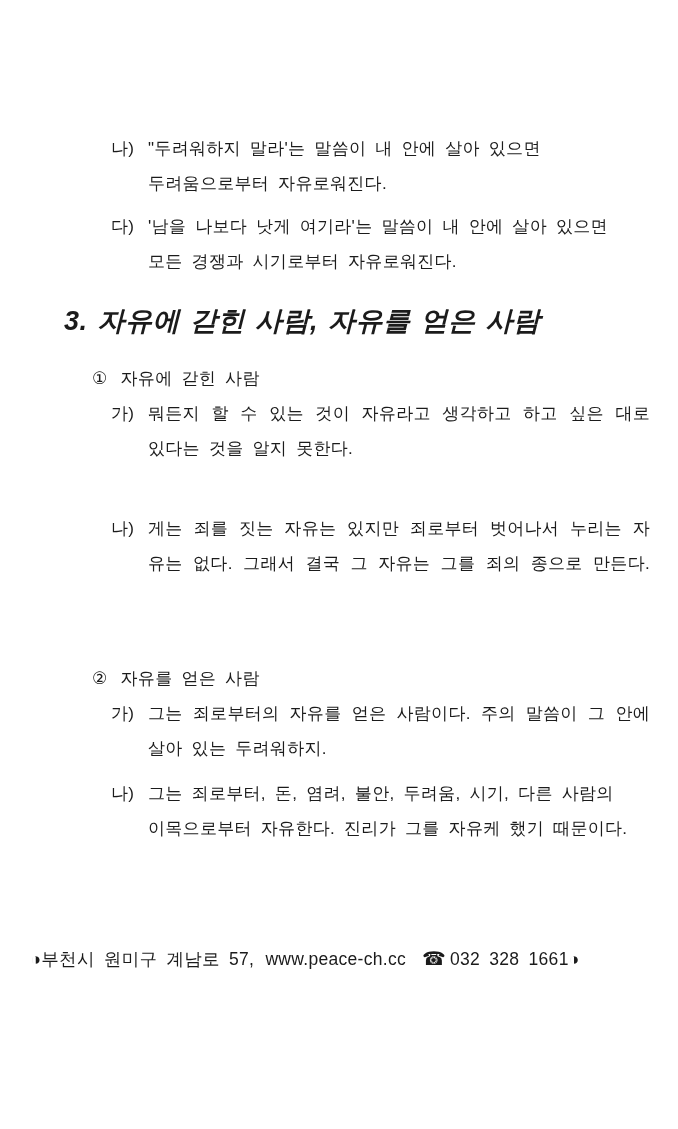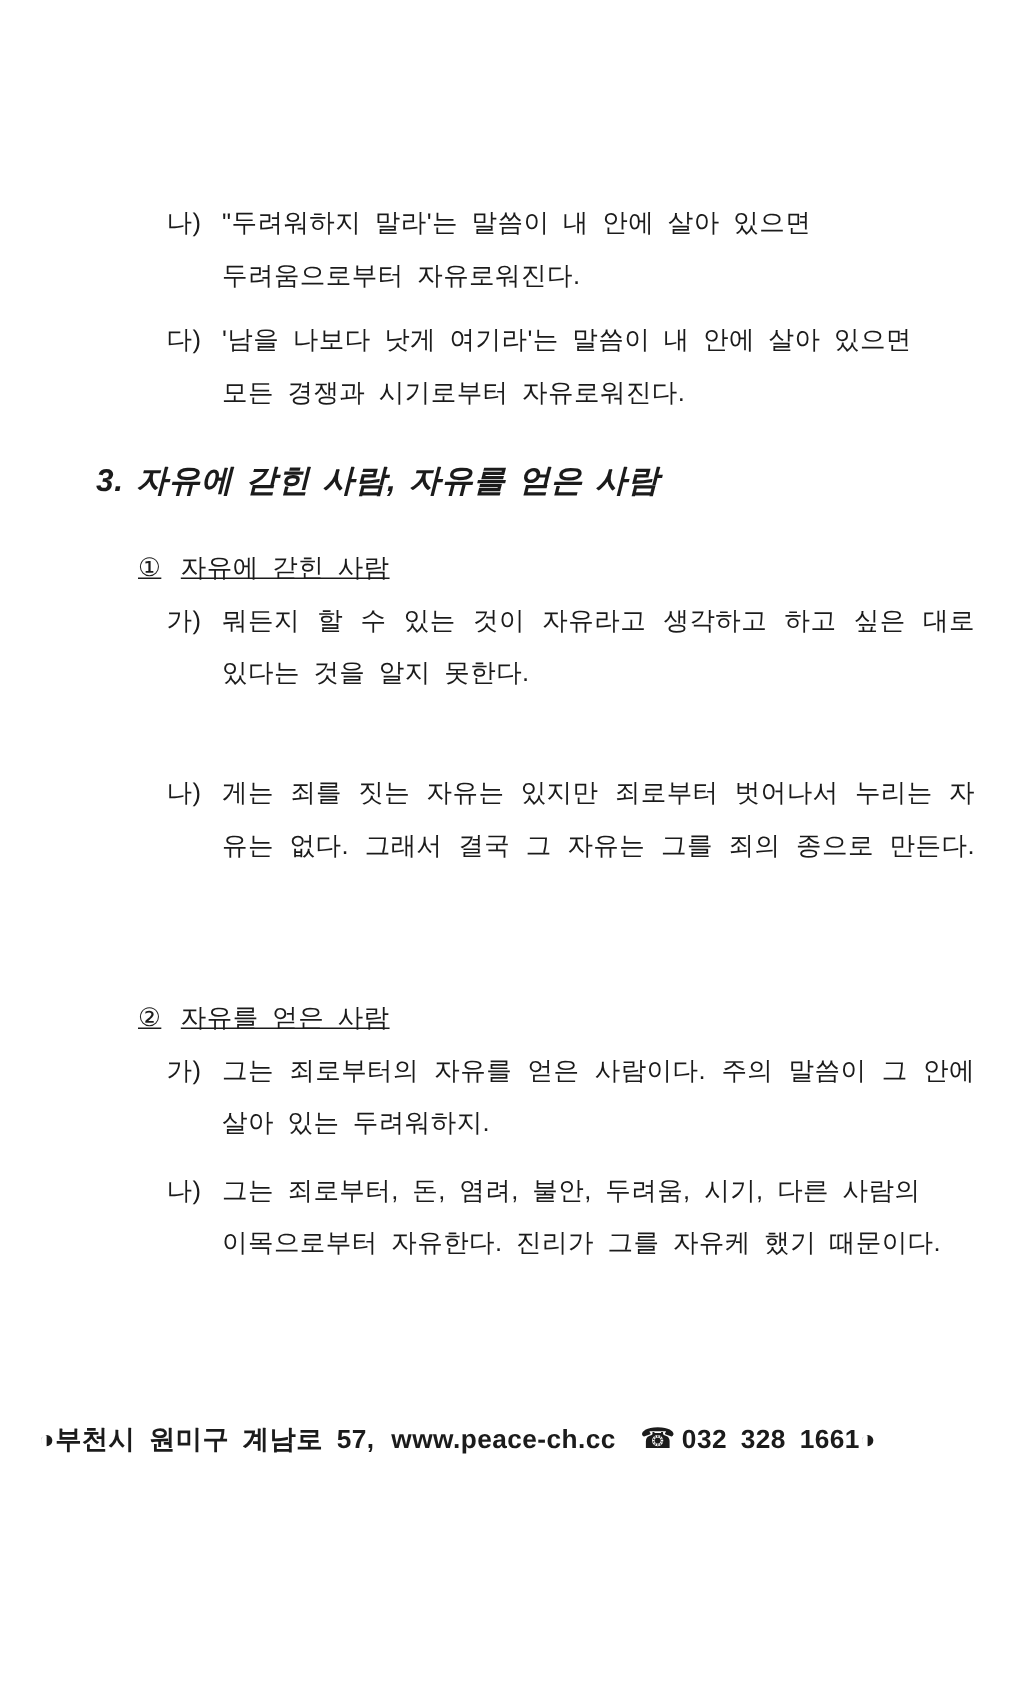--- a/index.html
+++ b/index.html
@@ -34,47 +34,45 @@
   }
   .line { text-align: left; }
   .line.jst {
     text-align: justify;
     text-align-last: justify;
   }
   .heading {
     position: absolute;
     left: 64px;
     top: 304px;
-    font-size: 21px;
+    font-size: 27px;
     line-height: 34px;
     font-weight: bold;
     font-style: italic;
     letter-spacing: 0.5px;
     word-spacing: 2px;
     white-space: nowrap;
     text-align: right;
   }
   .sec-title {
     position: absolute;
     left: 92px;
     white-space: nowrap;
-    text-decoration: underline;
   }
   .sec-title .marker { margin-right: 13px; }
   .footer {
     position: absolute;
     left: 0;
     top: 944px;
     width: 610px;
     text-align: center;
     font-size: 17.5px;
     line-height: 30px;
     word-spacing: 4px;
     white-space: nowrap;
-    font-weight: bold;
   }
   .footer .tel-icon { margin-left: 16px; margin-right: 4px; font-size: 19px; }
   .footer .site { margin-left: 2px; }
 </style>
 </head>
 <body>
 
 <div class="page">
 
   <div class="block" style="top:131px">

